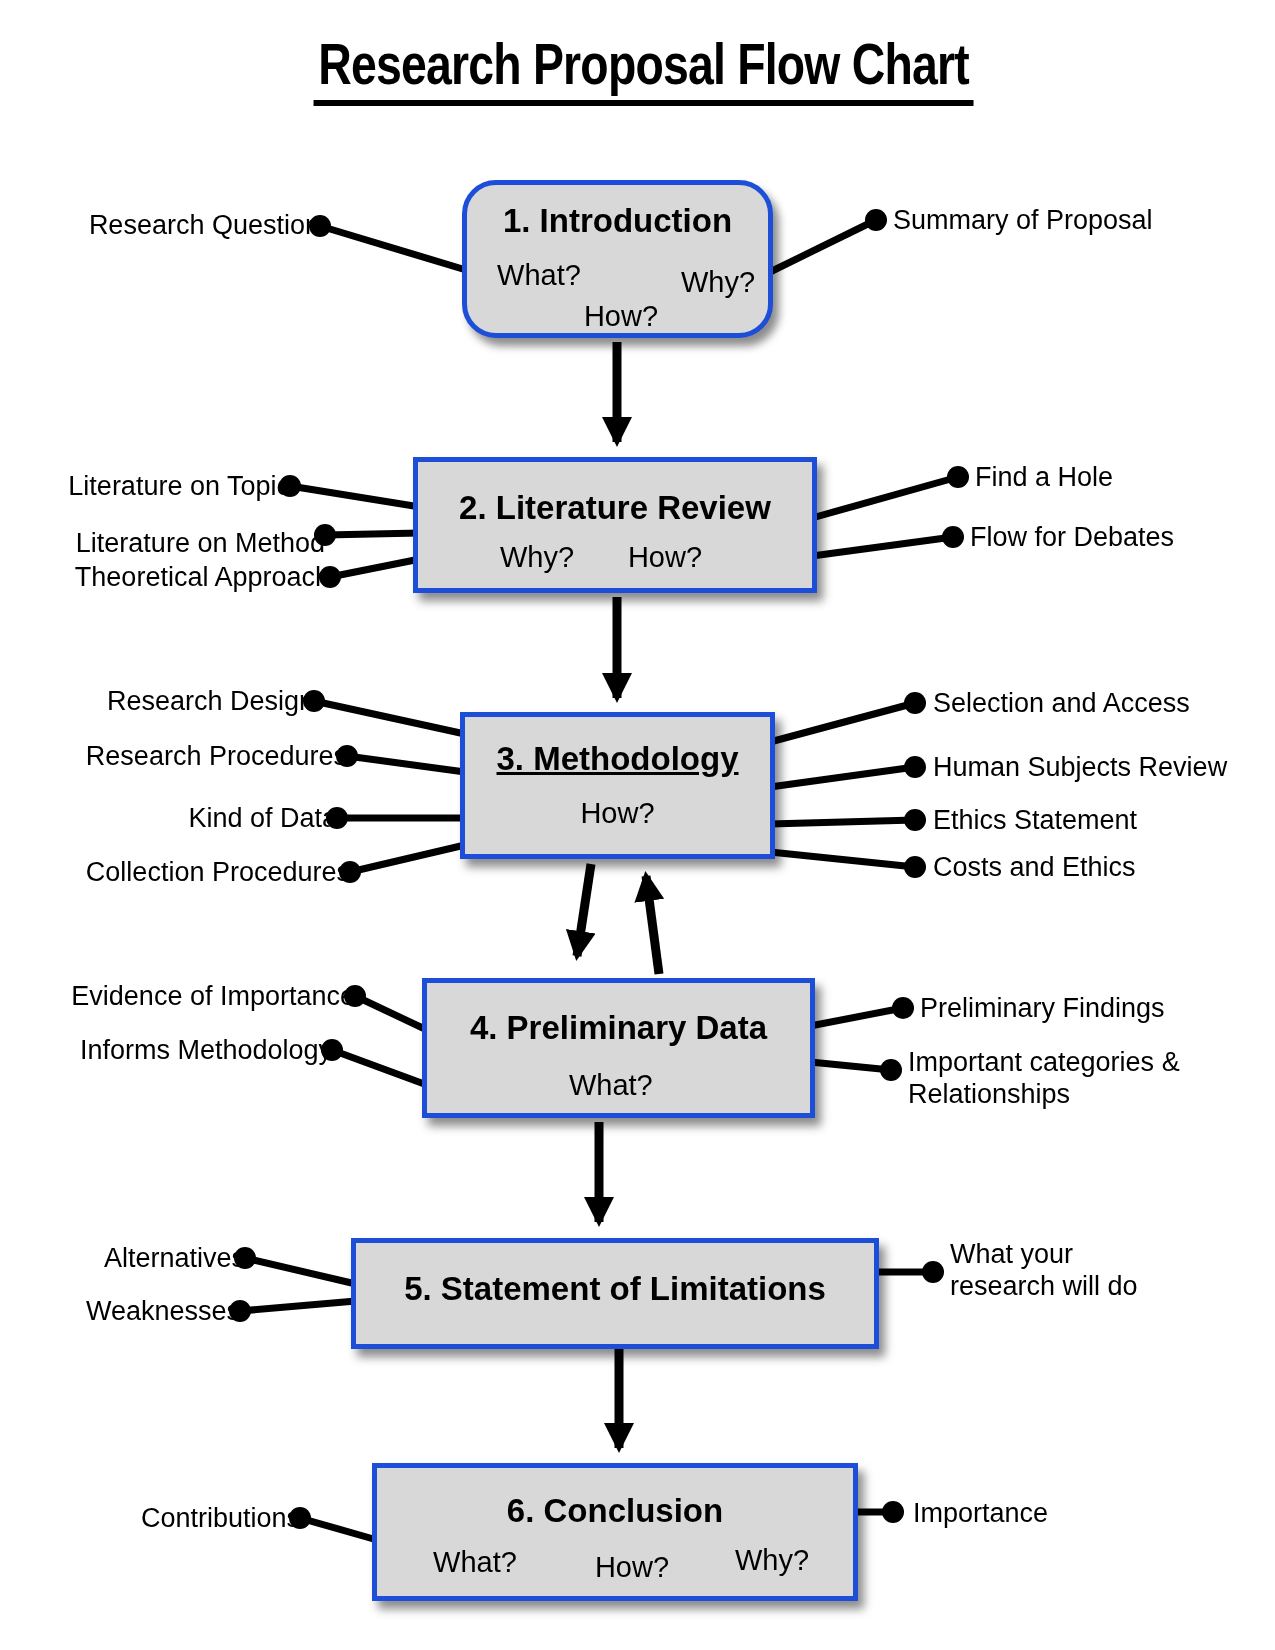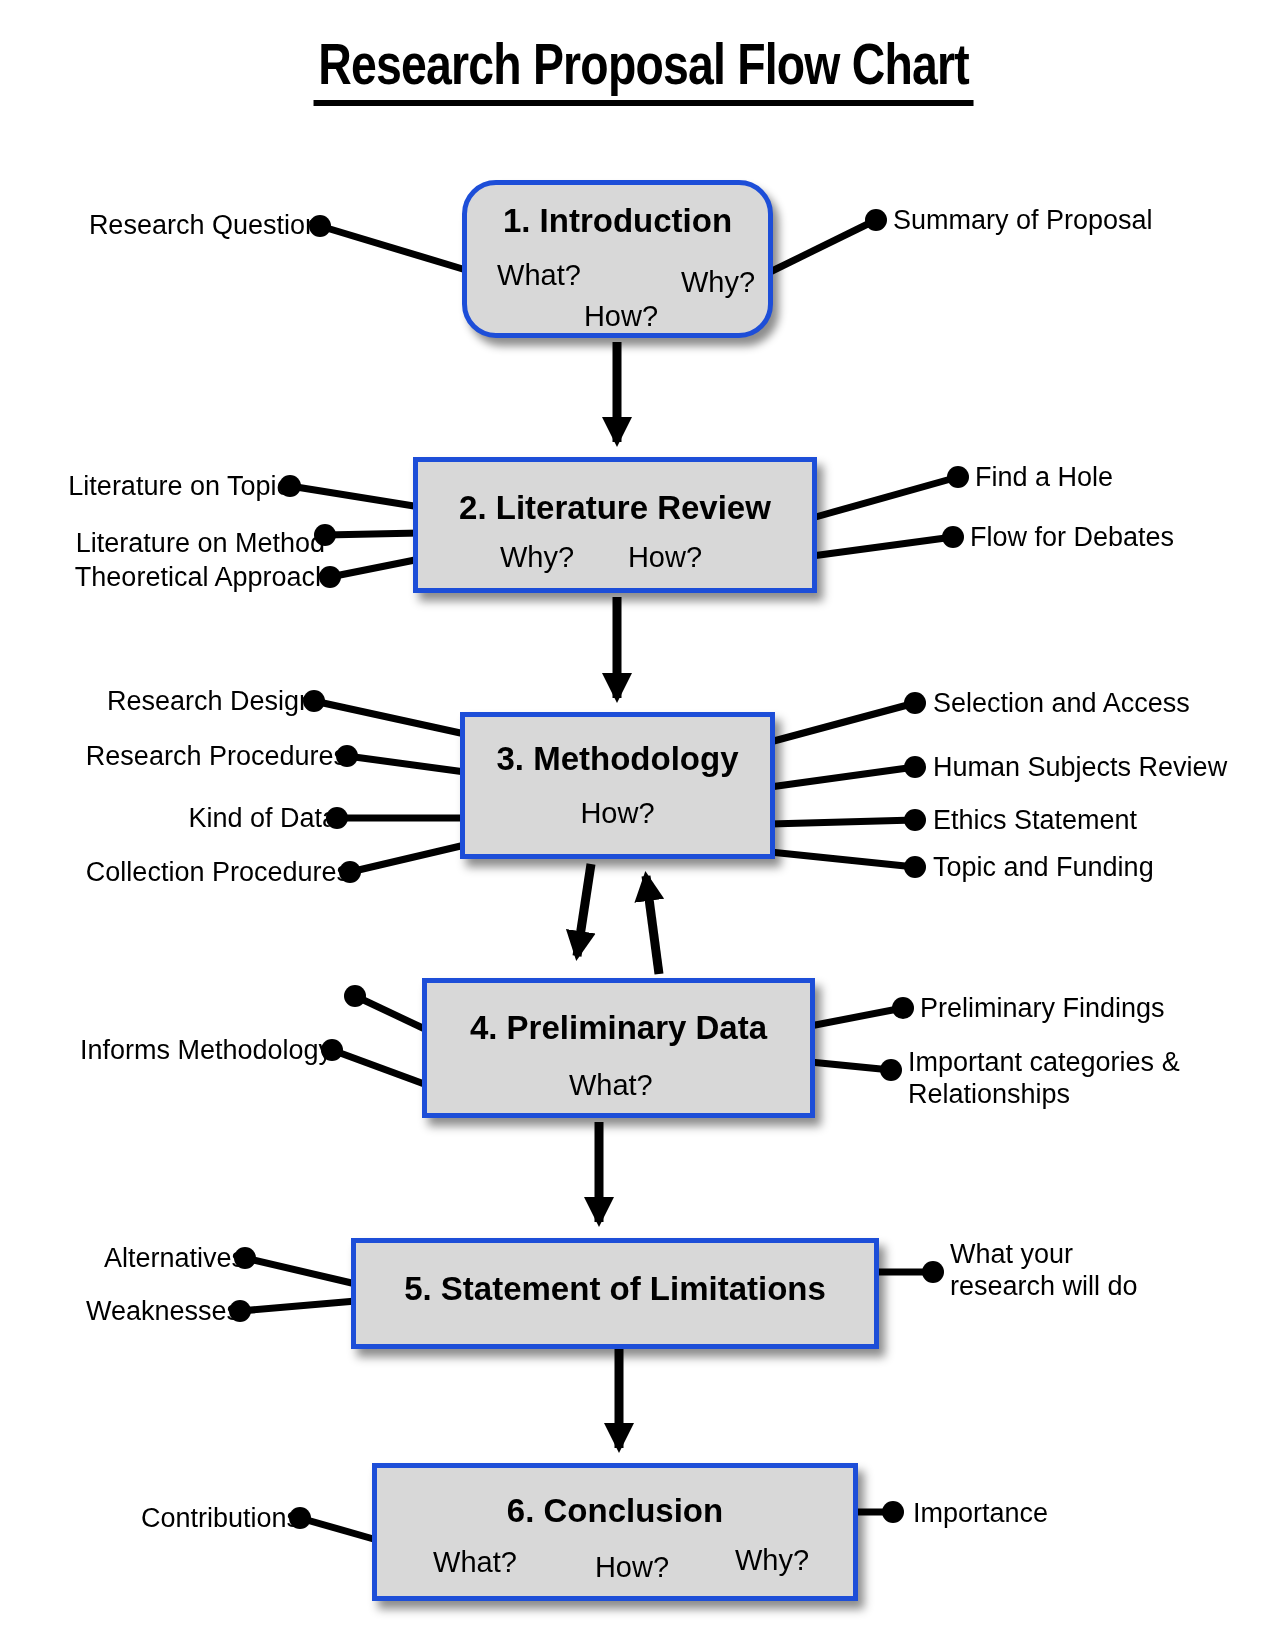--- a/index.html
+++ b/index.html
@@ -175,21 +175,21 @@
     <span class="q" style="left:154px;top:131px;">How?</span>
   </div>
 
   <div class="box" style="left:413px;top:457px;width:404px;height:136px;">
     <h2 class="box-title" style="top:46px;">2. Literature Review</h2>
     <span class="q" style="left:119px;top:95px;">Why?</span>
     <span class="q" style="left:247px;top:95px;">How?</span>
   </div>
 
   <div class="box" style="left:460px;top:712px;width:315px;height:147px;">
-    <h2 class="box-title" style="top:42px;">3. Methodology</h2>
+    <h2 class="box-title" style="top:42px;text-decoration:underline;">3. Methodology</h2>
     <span class="q" style="left:50%;top:96px;">How?</span>
   </div>
 
   <div class="box" style="left:422px;top:978px;width:393px;height:140px;">
     <h2 class="box-title" style="top:45px;">4. Preliminary Data</h2>
     <span class="q" style="left:48%;top:102px;">What?</span>
   </div>
 
   <div class="box" style="left:351px;top:1238px;width:528px;height:111px;">
     <h2 class="box-title" style="top:46px;">5. Statement of Limitations</h2>
@@ -203,30 +203,31 @@
   </div>
 
   <div class="slabel left" style="right:967px;top:209px;">Research Question</div>
   <div class="slabel left" style="right:997px;top:470px;">Literature on Topic</div>
   <div class="slabel left" style="right:962px;top:519px;margin-top:8px;">Literature on Method</div>
   <div class="slabel left" style="right:957px;top:561px;">Theoretical Approach</div>
   <div class="slabel left" style="right:973px;top:685px;">Research Design</div>
   <div class="slabel left" style="right:940px;top:740px;">Research Procedures</div>
   <div class="slabel left" style="right:950px;top:802px;">Kind of Data</div>
   <div class="slabel left" style="right:937px;top:856px;">Collection Procedures</div>
+  <div class="slabel left" style="right:932px;top:980px;">Evidence of Importance</div>
   <div class="slabel left" style="right:955px;top:1034px;">Informs Methodology</div>
   <div class="slabel left" style="right:1042px;top:1242px;">Alternatives</div>
   <div class="slabel left" style="right:1047px;top:1295px;">Weaknesses</div>
   <div class="slabel left" style="right:987px;top:1502px;">Contributions</div>
 
   <div class="slabel" style="left:893px;top:204px;">Summary of Proposal</div>
   <div class="slabel" style="left:975px;top:461px;">Find a Hole</div>
   <div class="slabel" style="left:970px;top:521px;">Flow for Debates</div>
   <div class="slabel" style="left:933px;top:687px;">Selection and Access</div>
   <div class="slabel" style="left:933px;top:751px;">Human Subjects Review</div>
   <div class="slabel" style="left:933px;top:804px;">Ethics Statement</div>
-  <div class="slabel" style="left:933px;top:851px;">Topic and Funding</div>
+  <div class="slabel" style="left:933px;top:851px;">Costs and Ethics</div>
   <div class="slabel" style="left:920px;top:992px;">Preliminary Findings</div>
   <div class="slabel wrap" style="left:908px;top:1046px;width:295px;">Important categories &amp; Relationships</div>
   <div class="slabel wrap" style="left:950px;top:1238px;width:205px;">What your research will do</div>
   <div class="slabel" style="left:913px;top:1497px;">Importance</div>
 
 </div>
 
 </body></html>

